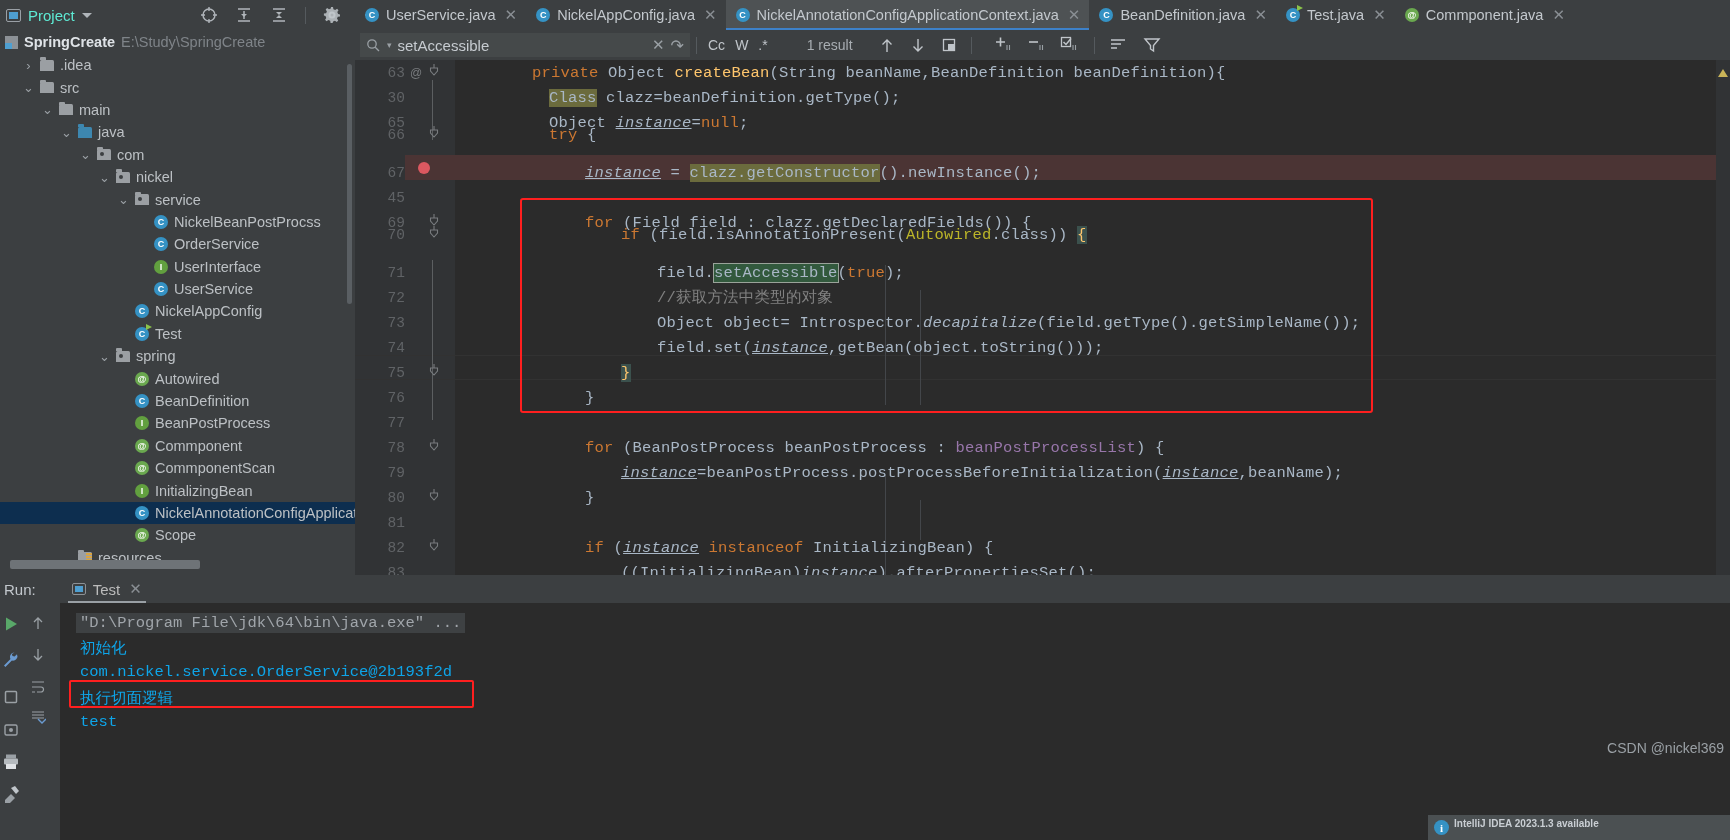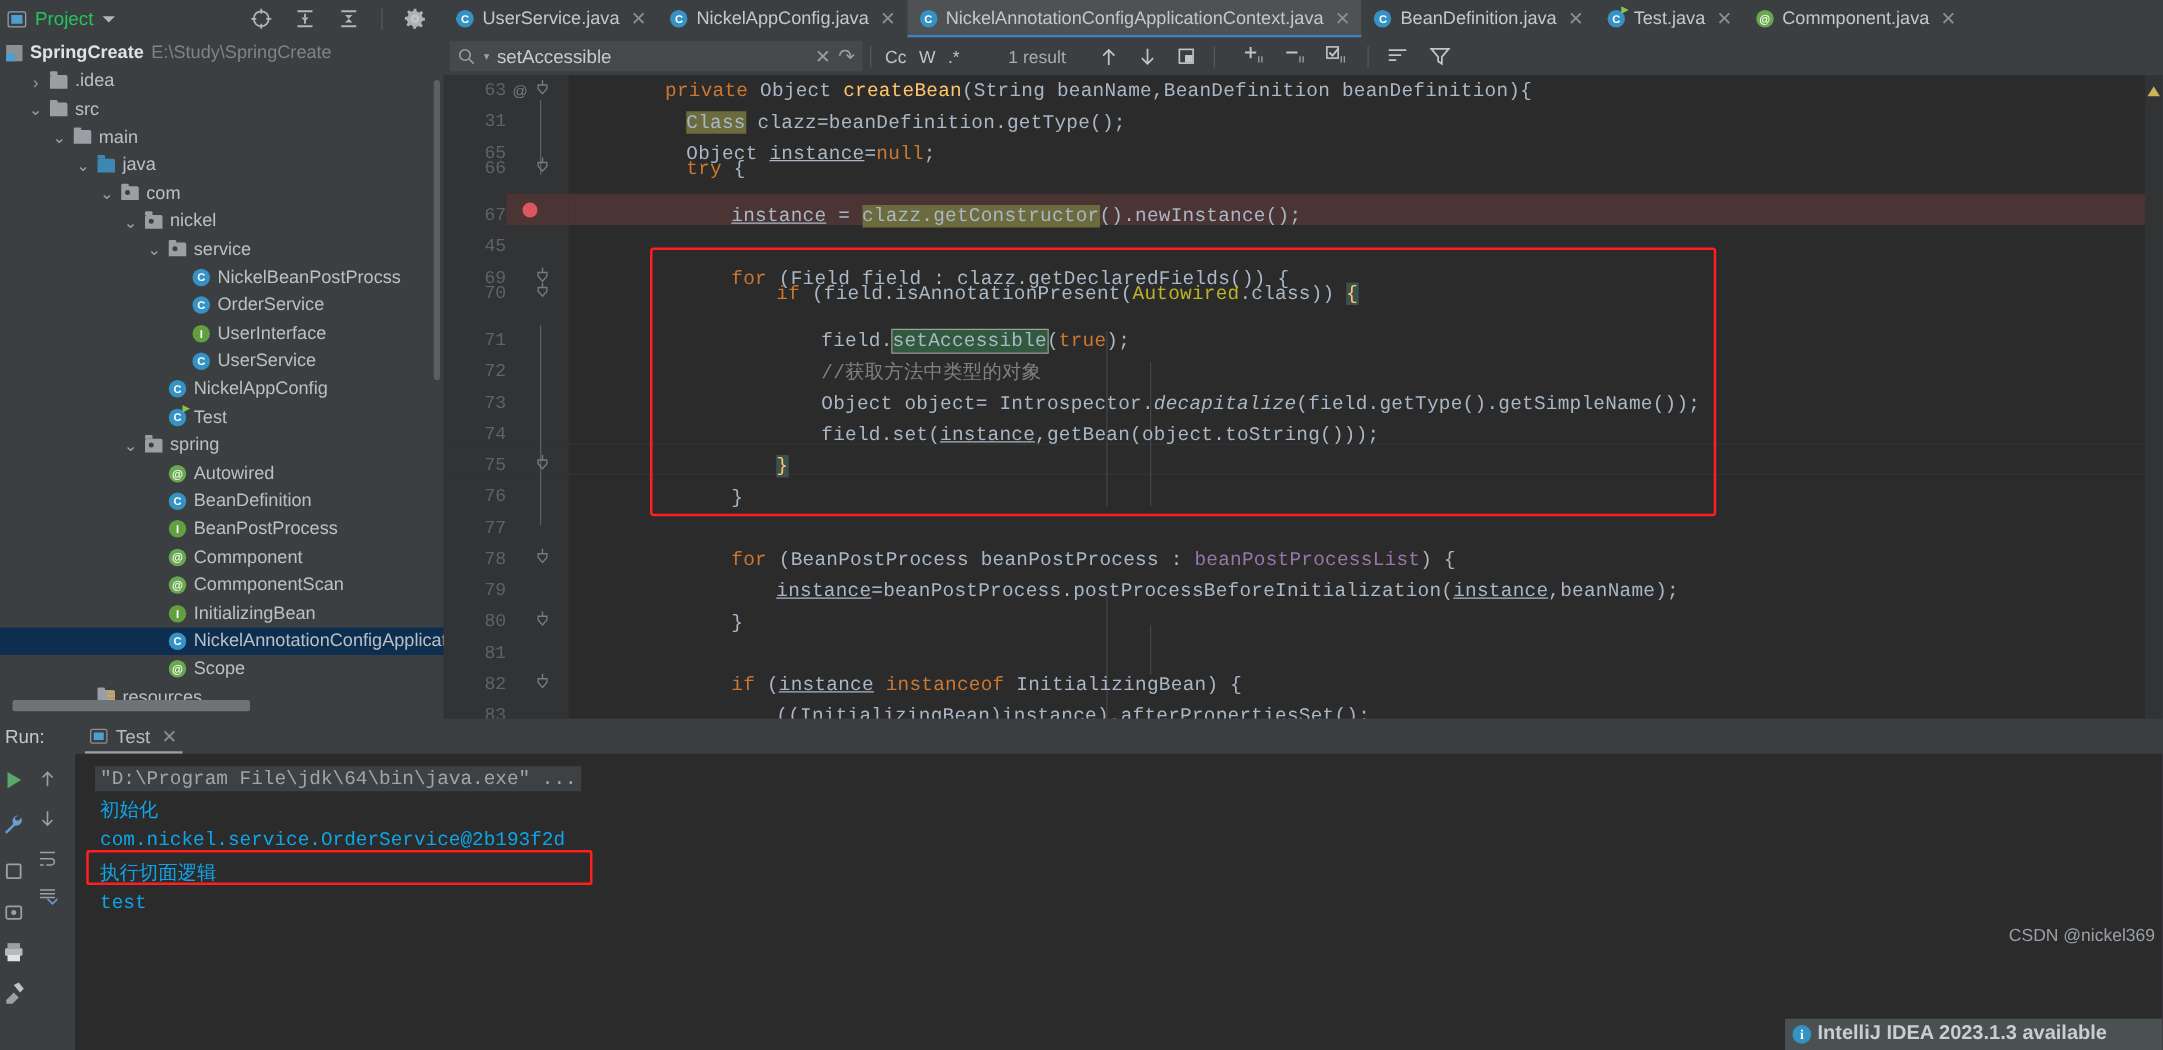--- a/index.html
+++ b/index.html
@@ -12,21 +12,21 @@
     color:#bbbbbb;
     overflow:hidden;
     position:relative;
   }
 
   
   #topbar { position:absolute; left:0; top:0; width:1730px; height:30px; background:#3c3f41; }
   #project-btn { position:absolute; left:6px; top:3px; height:24px; display:flex; align-items:center; gap:7px; }
   .proj-ico { width:15px; height:13px; border:1.6px solid #9aa0a6; border-radius:2px; position:relative; background:#3c3f41; }
   .proj-ico:after { content:""; position:absolute; left:2px; top:2px; width:9px; height:7px; background:#4e9fd1; }
-  #project-label { font-size:15px; color:#22c55e; }
+  #project-label { font-size:15px; color:#5eead4; }
   .caret-dn { width:0; height:0; border-left:5px solid transparent; border-right:5px solid transparent; border-top:5px solid #b0b5ba; }
 
   #top-icons { position:absolute; left:200px; top:0; height:30px; display:flex; align-items:center; gap:17px; }
   #top-icons svg { display:block; }
   .vsep { width:1px; height:17px; background:#555a5e; }
 
   
   #tabs { position:absolute; left:355px; top:0; height:30px; display:flex; align-items:stretch; }
   .tab { display:flex; align-items:center; gap:7px; padding:0 9px 0 10px; font-size:14.5px; color:#c3c8cd; position:relative; white-space:nowrap; }
   .tab.active { background:#4e5254; }
@@ -83,21 +83,21 @@
   .gicon { position:absolute; width:18px; text-align:center; color:#787b7e; font-size:12px; }
   .codetext { position:absolute; left:100px; white-space:pre; font-size:15.5px; letter-spacing:0.2px; }
   .mono, .codetext, .lnum, .console-text { font-family:"Liberation Mono", monospace; }
 
   .kw { color:#cc7832; }
   .pl { color:#a9b7c6; }
   .cmt { color:#808080; }
   .ann { color:#bbb529; }
   .fld { color:#9876aa; }
   .it { font-style:italic; }
-  .und { text-decoration:underline; }
+  .und { text-decoration:underline;font-style:italic; }
   .hl-olive { background:#6b6b3d; }
   .hl-search { background:#32593d; outline:1px solid #9aa39a; }
   .brace-hl { background:#3b514d; color:#ffc66d; }
 
   #bp-line { position:absolute; left:100px; top:95px; width:1275px; height:25px; background:#4b3434; }
   #bp-gutter { position:absolute; left:50px; top:95px; width:50px; height:25px; background:#4b3434; }
   #breakpoint { position:absolute; left:63px; top:102px; width:12px; height:12px; border-radius:50%; background:#db5860; }
   .fold-line { position:absolute; left:77px; width:1px; background:#5c5f61; }
   .indent-guide { position:absolute; width:1px; background:#43464a; }
 
@@ -118,21 +118,21 @@
 
   #console { position:absolute; left:60px; top:28px; width:1670px; height:237px; background:#2b2b2b; }
   #run-side { position:absolute; left:0; top:28px; width:60px; height:237px; background:#3c3f41; }
   .side-ico { position:absolute; display:flex; align-items:center; justify-content:center; color:#9aa0a5; }
   .console-text { position:absolute; left:20px; font-size:15.5px; color:#0ea5e9; white-space:pre; }
   .cmdline { background:#3e4143; color:#a0a5aa; }
   #red-box-console { position:absolute; left:9px; top:77px; width:405px; height:28px; border:2.5px solid #ff1f1f; border-radius:2px; }
 
   
   #notif { position:absolute; left:1428px; top:815px; width:302px; height:25px; background:#4b5052; }
-  #notif-txt { position:absolute; left:26px; top:3px; font-size:16px; font-weight:bold; color:#c9ced3; white-space:nowrap; }
+  #notif-txt { position:absolute; left:26px; top:3px; font-size:10px; font-weight:bold; color:#c9ced3; white-space:nowrap; }
   #notif-i { position:absolute; left:6px; top:5px; width:15px; height:15px; border-radius:50%; background:#3592c4;
       color:#fff; font-size:11px; font-weight:bold; display:flex; align-items:center; justify-content:center; font-family:"Liberation Serif", serif; }
   #csdn { position:absolute; right:6px; top:740px; font-size:14px; color:#9aa0a5; }
 </style>
 </head>
 <body>
 
 <div id="topbar">
   <div id="project-btn">
     <span class="proj-ico"></span>
@@ -422,21 +422,21 @@
   <div id="code-lines">
       <div class="codeline" style="top: 0px;">
         <span class="lnum">63</span>
         <span class="gicon" style="left: 52px;">@</span>
         <span class="gicon" style="left: 70px;"><svg width="14" height="16" viewBox="0 0 14 16">
             <path d="M7 1v4M3.5 5h7v3l-3.5 4-3.5-4z" fill="none" stroke="#787b7e" stroke-width="1.1"></path>
           </svg></span>
         <span class="codetext" style="left: 158px; margin-left: 19px;"><span class="pl"><span class="kw">private</span> Object <span style="color:#ffc66d">createBean</span>(String beanName,BeanDefinition beanDefinition){</span></span>
       </div>
       <div class="codeline" style="top: 25px;">
-        <span class="lnum">31</span>
+        <span class="lnum">30</span>
         <span class="codetext" style="left: 194px;"><span class="pl"><span class="hl-olive">Class</span> clazz=beanDefinition.getType();</span></span>
       </div>
       <div class="codeline" style="top: 50px;">
         <span class="lnum">65</span>
         <span class="codetext" style="left: 194px;"><span class="pl">Object <span class="und">instance</span>=<span class="kw">null</span>;</span></span>
       </div>
       <div class="codeline" style="top: 62px;">
         <span class="lnum">66</span>
         <span class="gicon" style="left: 70px;"><svg width="14" height="16" viewBox="0 0 14 16">
             <path d="M7 1v4M3.5 5h7v3l-3.5 4-3.5-4z" fill="none" stroke="#787b7e" stroke-width="1.1"></path>

